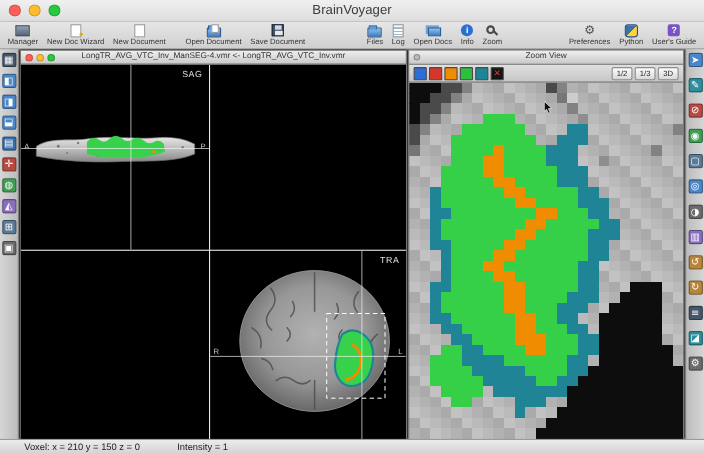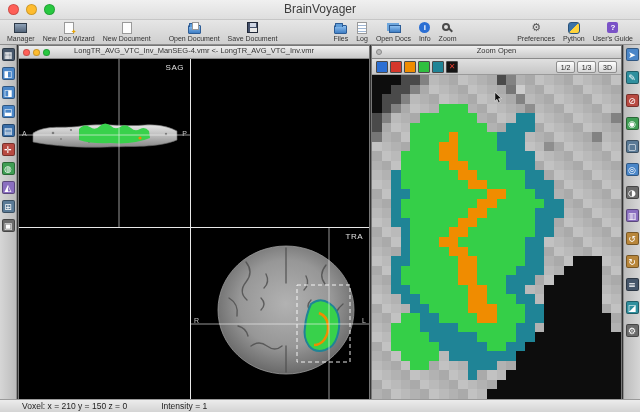--- a/index.html
+++ b/index.html
@@ -291,21 +291,21 @@
           <span class="quad-label">TRA</span>
           <span class="marker" style="left:3px;top:52%;">R</span>
           <span class="marker" style="right:3px;top:52%;">L</span>
         </div>
       </div>
     </div>
 
     <div class="zoom-window">
       <div class="win-titlebar">
         <span class="zoom-close"></span>
-        <span class="win-title">Zoom Open</span>
+        <span class="win-title">Zoom View</span>
       </div>
       <div class="zoom-toolbar">
         <div style="display:flex;gap:2px;">
             <div class="zoom-color-btn" style="background: rgb(43, 111, 212);"></div>
             <div class="zoom-color-btn" style="background: rgb(212, 55, 43);"></div>
             <div class="zoom-color-btn" style="background: rgb(240, 140, 0);"></div>
             <div class="zoom-color-btn" style="background: rgb(47, 191, 63);"></div>
             <div class="zoom-color-btn" style="background: rgb(31, 132, 150);"></div>
             <div class="zoom-color-btn" style="background: rgb(20, 20, 20); color: rgb(226, 59, 46);">✕</div>
           </div>

